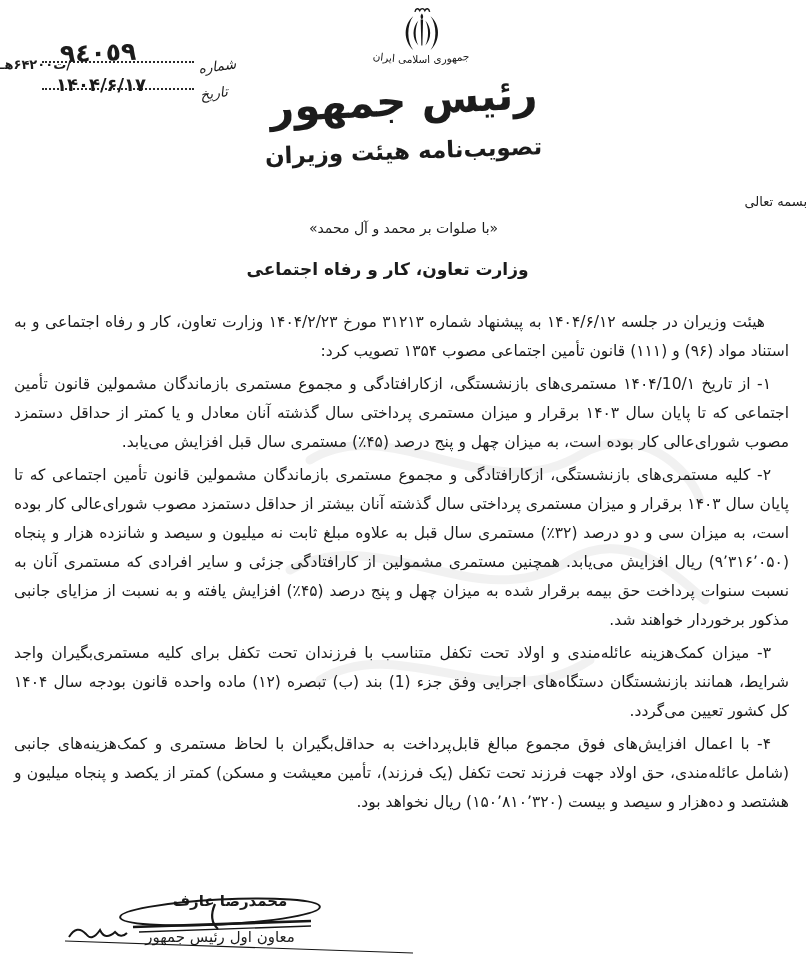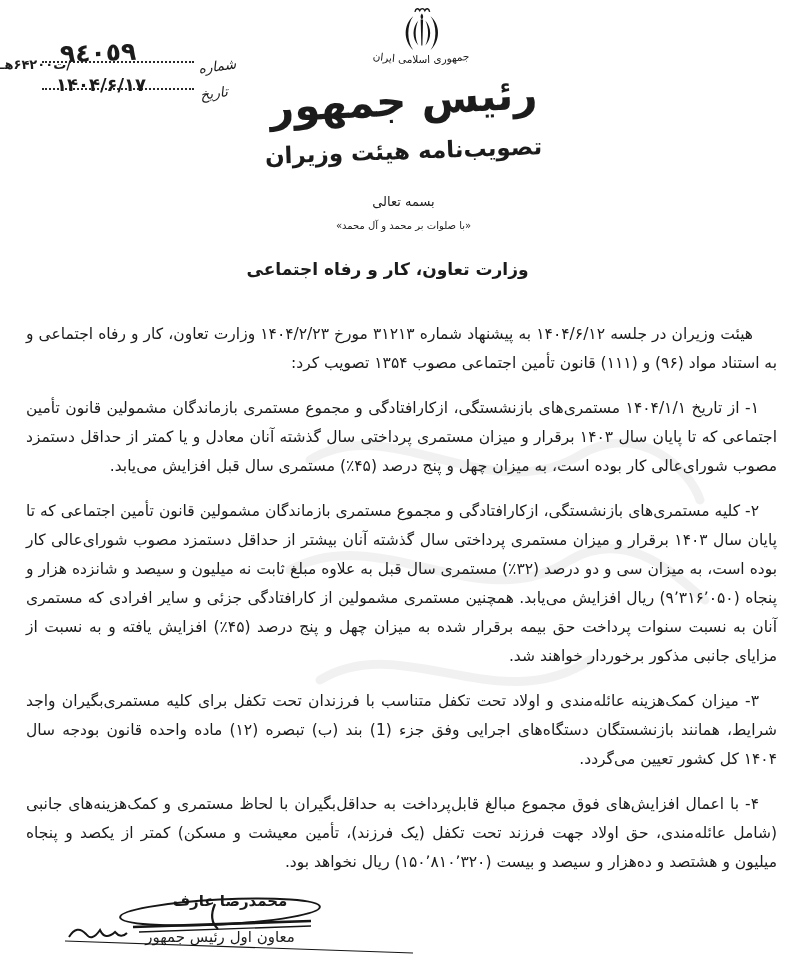--- a/index.html
+++ b/index.html
@@ -35,32 +35,32 @@
   .dots-number{top:11px;}
   .dots-date{top:38px;}
   .number-value{
     position:absolute;left:60px;top:0px;
     font-size:25px;font-weight:bold;letter-spacing:3px;
     transform:rotate(-2deg);
   }
   .number-suffix{position:absolute;left:0px;top:19px;font-size:13px;font-weight:bold;}
   .date-value{position:absolute;left:56px;top:36px;font-size:18px;font-weight:bold;}
   
-  .besmeleh{position:absolute;left:0;top:194px;width:807px;text-align:center;font-size:13px;}
-  .salawat{position:absolute;left:0;top:220px;width:807px;text-align:center;font-size:10px;}
+  .besmeleh{position:absolute;left:0;top:194px;width:807px;font-size:13px;}
+  .salawat{position:absolute;left:0;top:220px;width:807px;text-align:center;font-size:14px;}
   .ministry{
     position:absolute;left:0;top:259px;width:775px;text-align:center;
     font-size:17px;font-weight:bold;
   }
   
   .body-text{
     position:absolute;top:304px;right:14px;left:10px;
     font-size:15.5px;line-height:29px;text-align:justify;
   }
-  .body-text p{margin:16px;}
+  .body-text p{margin:4px;}
   .body-text p.intro{text-indent:24px;}
   .body-text p.item{text-indent:18px;}
   
   .watermark{position:absolute;left:250px;top:400px;width:470px;height:330px;opacity:0.05;pointer-events:none;}
   
   .sig-name{
     position:absolute;left:148px;top:892px;width:164px;
     text-align:center;font-size:15px;font-weight:bold;
   }
   .sig-title{
@@ -122,21 +122,21 @@
   <svg class="watermark" viewBox="0 0 470 330">
     <g fill="none" stroke="#000" stroke-width="9" stroke-linecap="round">
       <path d="M60,60 C140,10 240,110 330,55 C390,20 440,70 450,100"></path>
       <path d="M40,170 C130,120 230,220 320,160 C380,125 430,180 455,200"></path>
       <path d="M70,280 C150,230 250,320 340,260"></path>
     </g>
   </svg>
 
   <div class="body-text">
     <p class="intro">هیئت وزیران در جلسه ۱۴۰۴/۶/۱۲ به پیشنهاد شماره ۳۱۲۱۳ مورخ ۱۴۰۴/۲/۲۳ وزارت تعاون، کار و رفاه اجتماعی و به استناد مواد (۹۶) و (۱۱۱) قانون تأمین اجتماعی مصوب ۱۳۵۴ تصویب کرد:</p>
-    <p class="item">۱- از تاریخ ۱۴۰۴/۱/۱ مستمری‌های بازنشستگی، ازکارافتادگی و مجموع مستمری بازماندگان مشمولین قانون تأمین اجتماعی که تا پایان سال ۱۴۰۳ برقرار و میزان مستمری پرداختی سال گذشته آنان معادل و یا کمتر از حداقل دستمزد مصوب شورای‌عالی کار بوده است، به میزان چهل و پنج درصد (۴۵٪) مستمری سال قبل افزایش می‌یابد.</p>
+    <p class="item">۱- از تاریخ ۱۴۰۴/10/۱ مستمری‌های بازنشستگی، ازکارافتادگی و مجموع مستمری بازماندگان مشمولین قانون تأمین اجتماعی که تا پایان سال ۱۴۰۳ برقرار و میزان مستمری پرداختی سال گذشته آنان معادل و یا کمتر از حداقل دستمزد مصوب شورای‌عالی کار بوده است، به میزان چهل و پنج درصد (۴۵٪) مستمری سال قبل افزایش می‌یابد.</p>
     <p class="item">۲- کلیه مستمری‌های بازنشستگی، ازکارافتادگی و مجموع مستمری بازماندگان مشمولین قانون تأمین اجتماعی که تا پایان سال ۱۴۰۳ برقرار و میزان مستمری پرداختی سال گذشته آنان بیشتر از حداقل دستمزد مصوب شورای‌عالی کار بوده است، به میزان سی و دو درصد (۳۲٪) مستمری سال قبل به علاوه مبلغ ثابت نه میلیون و سیصد و شانزده هزار و پنجاه (۹٬۳۱۶٬۰۵۰) ریال افزایش می‌یابد. همچنین مستمری مشمولین از کارافتادگی جزئی و سایر افرادی که مستمری آنان به نسبت سنوات پرداخت حق بیمه برقرار شده به میزان چهل و پنج درصد (۴۵٪) افزایش یافته و به نسبت از مزایای جانبی مذکور برخوردار خواهند شد.</p>
     <p class="item">۳- میزان کمک‌هزینه عائله‌مندی و اولاد تحت تکفل متناسب با فرزندان تحت تکفل برای کلیه مستمری‌بگیران واجد شرایط، همانند بازنشستگان دستگاه‌های اجرایی وفق جزء (1) بند (ب) تبصره (۱۲) ماده واحده قانون بودجه سال ۱۴۰۴ کل کشور تعیین می‌گردد.</p>
     <p class="item">۴- با اعمال افزایش‌های فوق مجموع مبالغ قابل‌پرداخت به حداقل‌بگیران با لحاظ مستمری و کمک‌هزینه‌های جانبی (شامل عائله‌مندی، حق اولاد جهت فرزند تحت تکفل (یک فرزند)، تأمین معیشت و مسکن) کمتر از یکصد و پنجاه میلیون و هشتصد و ده‌هزار و سیصد و بیست (۱۵۰٬۸۱۰٬۳۲۰) ریال نخواهد بود.</p>
   </div>
 
   <div class="sig-name">محمدرضا عارف</div>
   <div class="sig-title">معاون اول رئیس جمهور</div>
   <svg class="sig-strokes" viewBox="0 0 420 85">
     <g fill="none" stroke="#161616">
       <ellipse cx="165" cy="30" rx="100" ry="12.5" stroke-width="2" transform="rotate(-3 165 30)"></ellipse>

